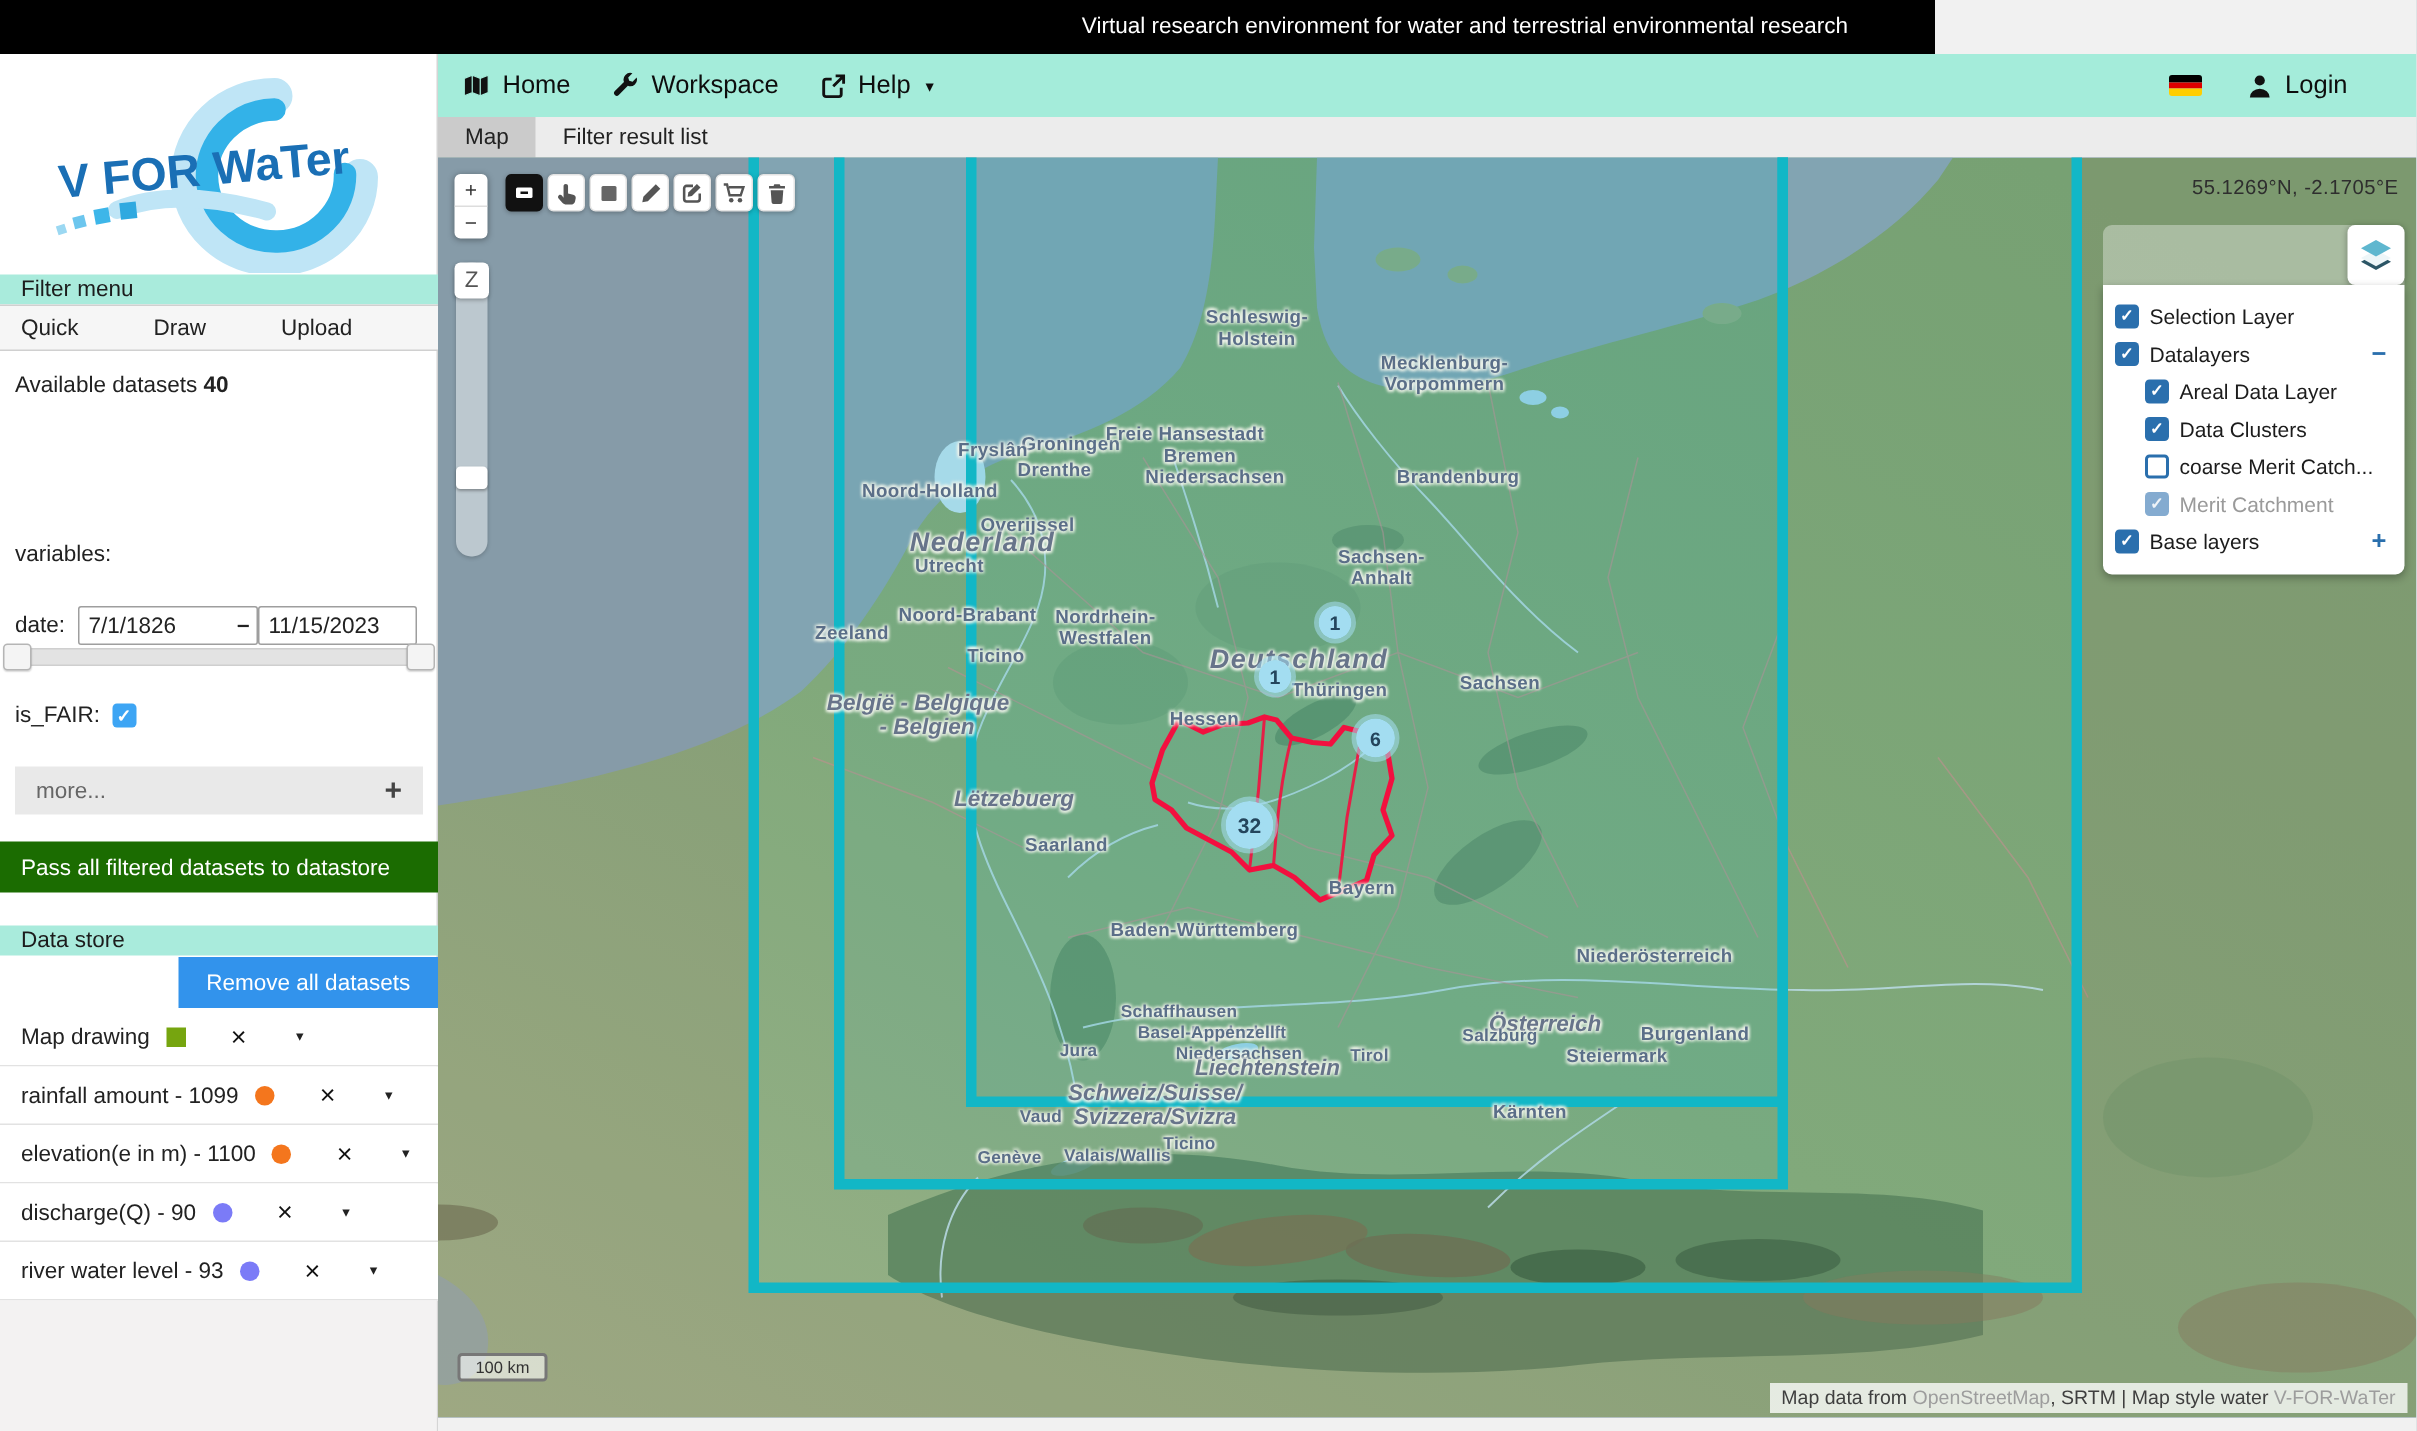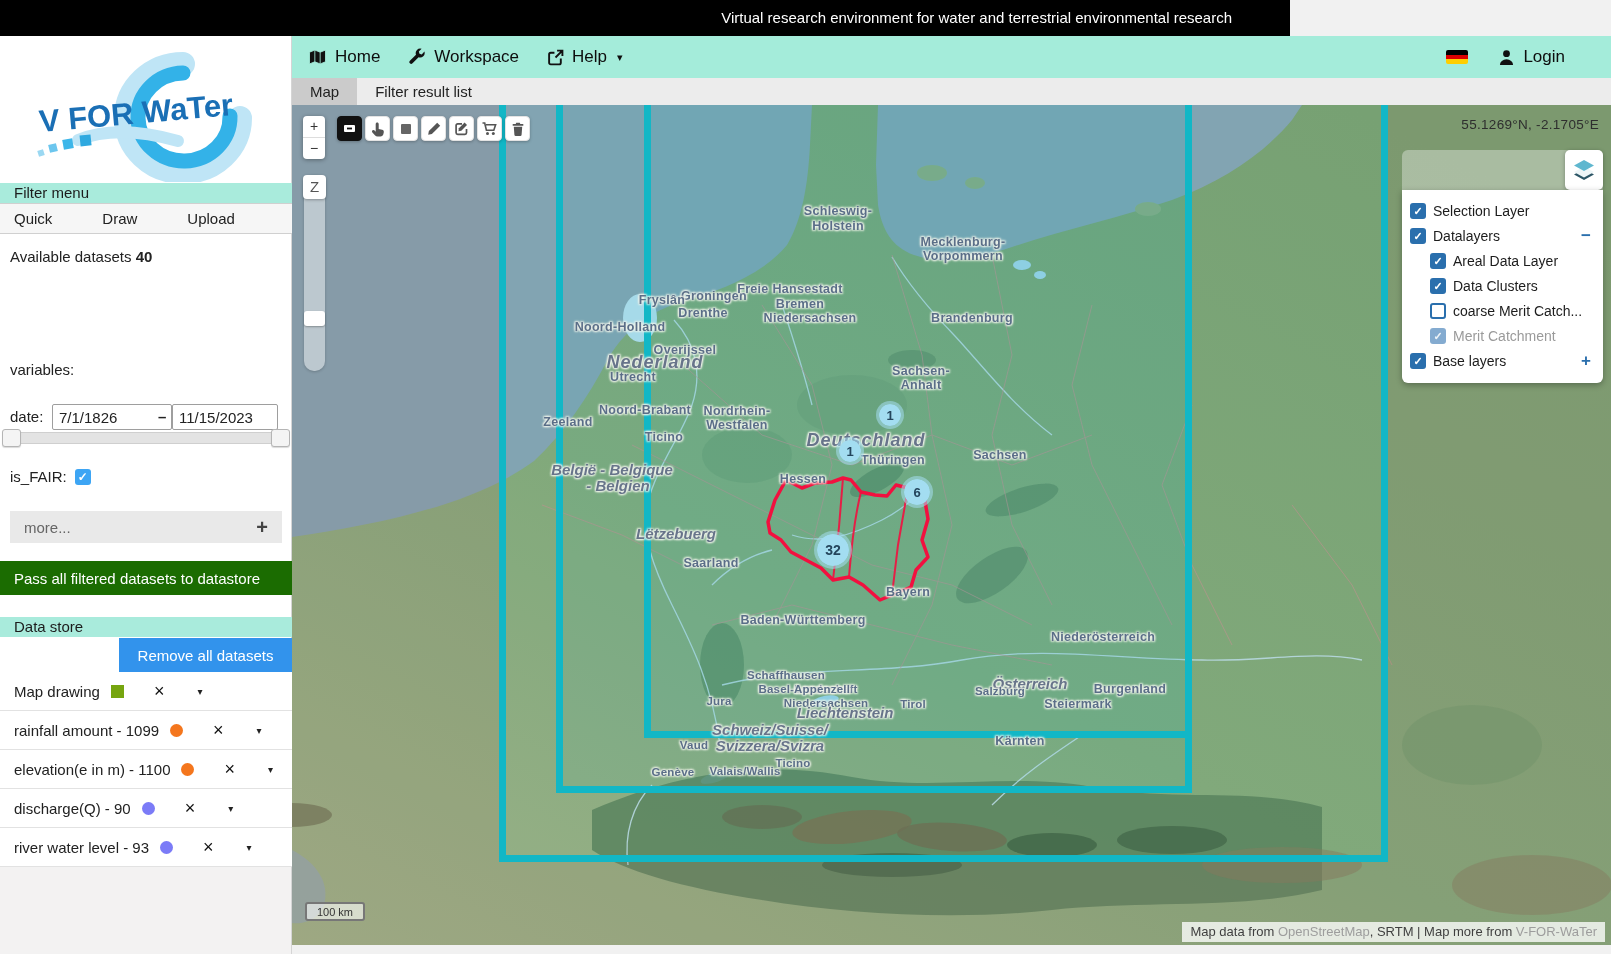--- a/index.html
+++ b/index.html
@@ -484,16 +484,16 @@
         <div class="lp-row">
           <span class="lp-cb on">✓</span>
           <span class="lp-label">Base layers</span>
           <span class="lp-suffix">+</span>
         </div>
       </div>
 
     <div class="scalebar">100 km</div>
 
     <div class="attribution">
-      <span>Map data from </span><span class="lnk">OpenStreetMap</span><span>, SRTM | Map more from </span><span class="lnk">V-FOR-WaTer</span>
+      <span>Map data from </span><span class="lnk">OpenStreetMap</span><span>, SRTM | Map style water </span><span class="lnk">V-FOR-WaTer</span>
     </div>
   </div>
 </div>
 
 </body></html>

